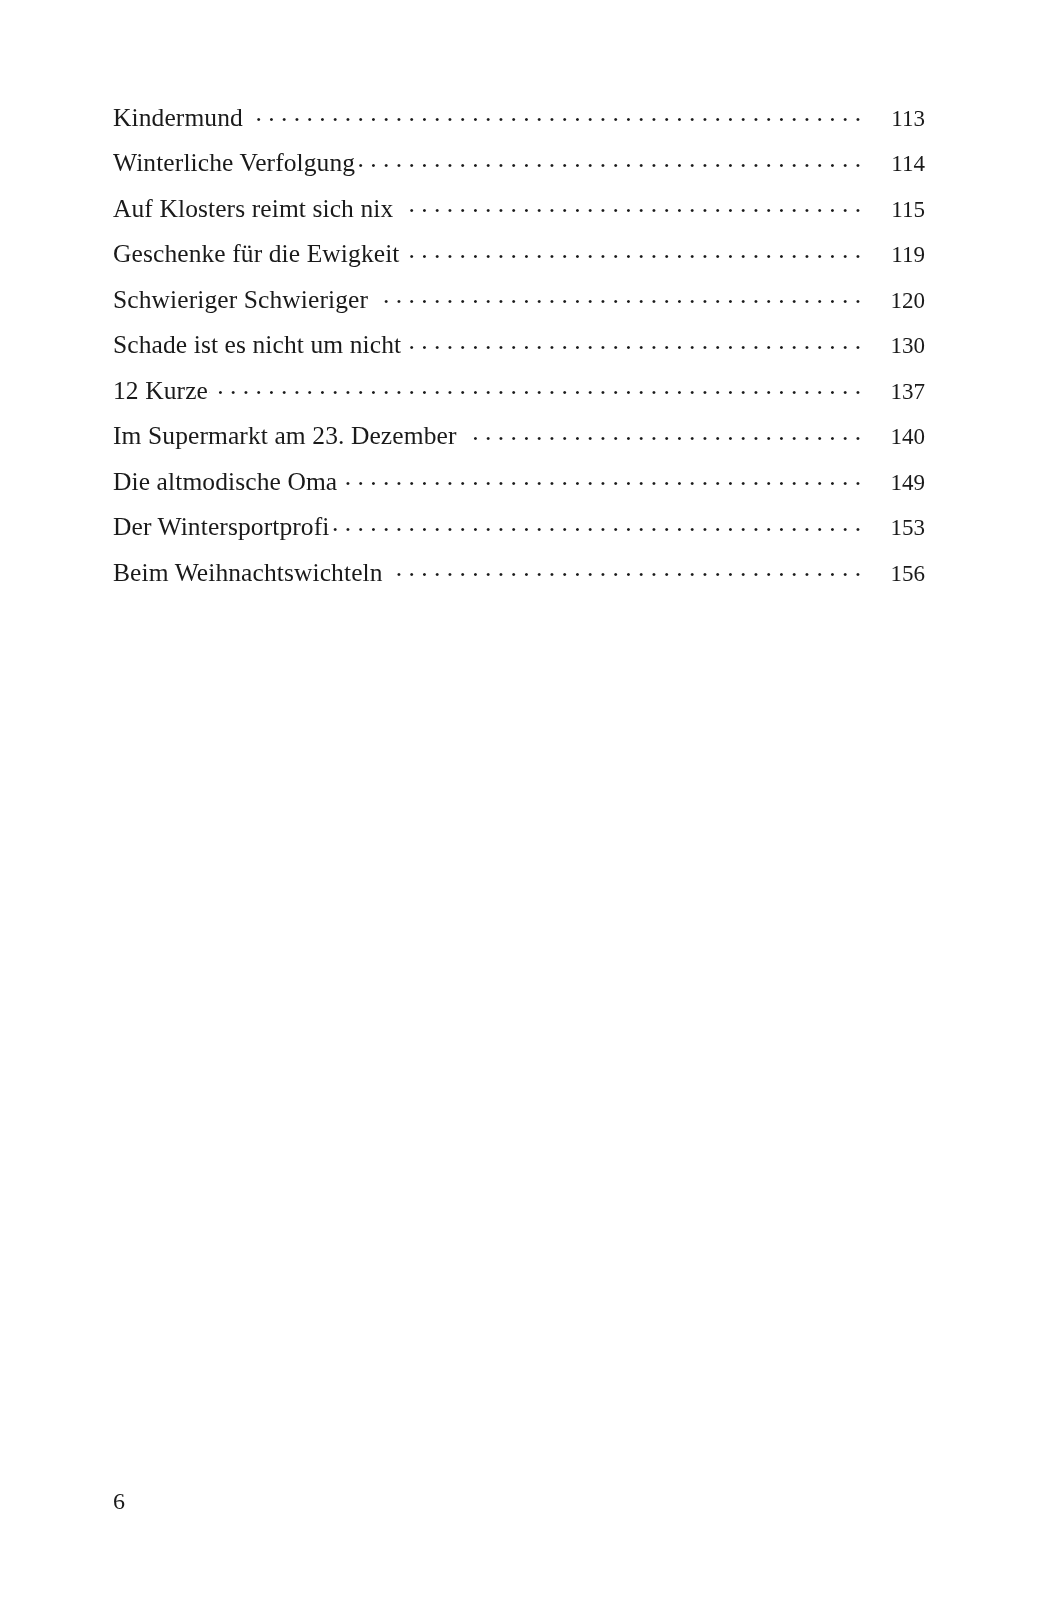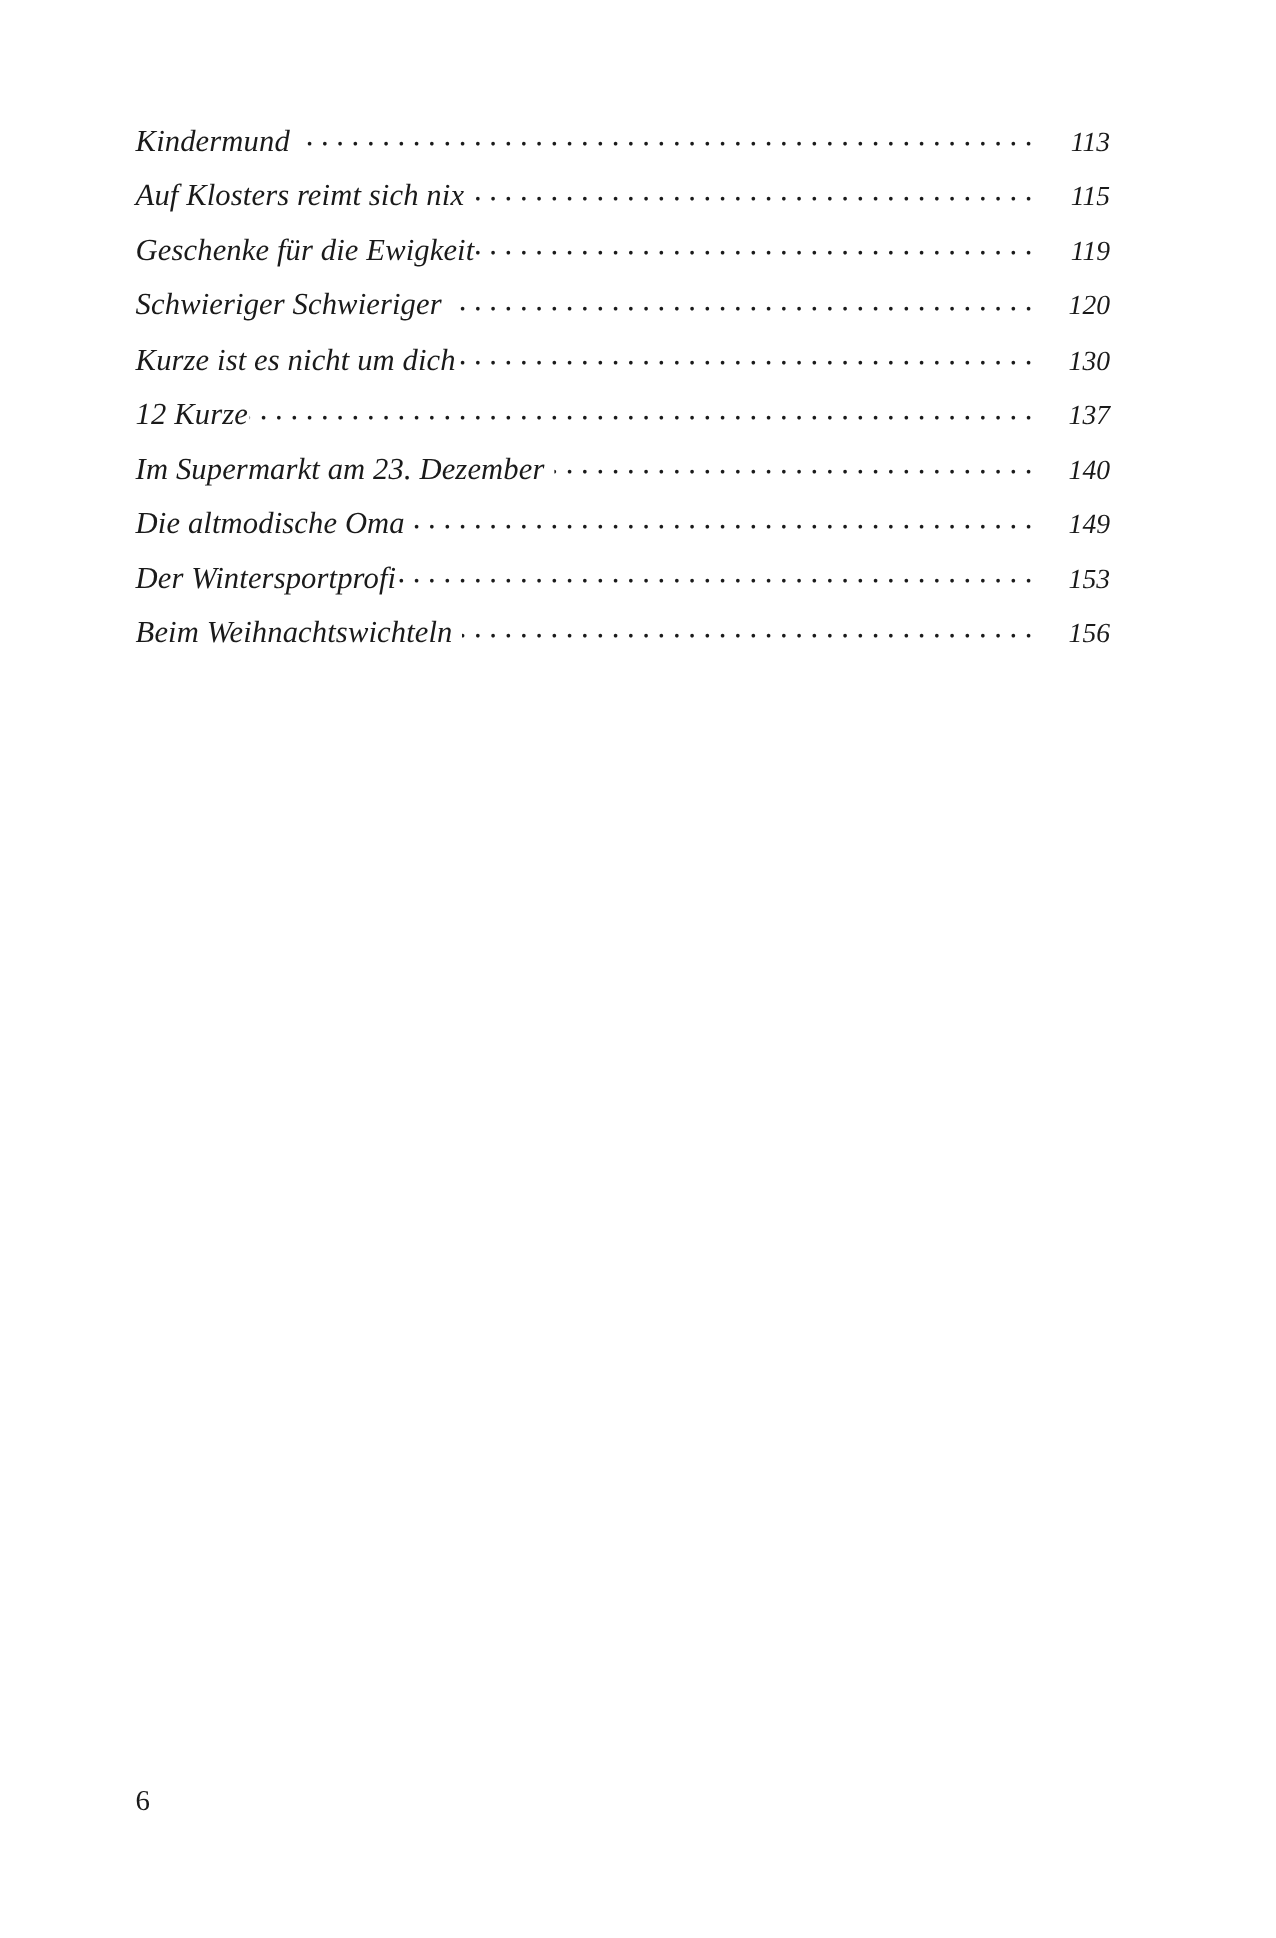--- a/index.html
+++ b/index.html
@@ -30,21 +30,20 @@
     width: 812px;
   }
   .toc-entry {
     display: flex;
     align-items: baseline;
     width: 100%;
     font-size: 25.5px;
     line-height: 1.0;
     height: 45.5px;
     white-space: nowrap;
-    font-style: italic;
   }
   .toc-title {
     flex: 0 0 auto;
     letter-spacing: 0.1px;
   }
   .toc-dots {
     flex: 1 1 auto;
     overflow: hidden;
     margin: 0 6px 0 8px;
     position: relative;
@@ -83,20 +82,25 @@
 <div class="page">
 
   <div class="toc">
 
     <div class="toc-entry">
       <span class="toc-title">Kindermund</span>
       <span class="toc-dots"></span>
       <span class="toc-page">113</span>
     </div>
 
+    <div class="toc-entry tight">
+      <span class="toc-title">Winterliche Verfolgung</span>
+      <span class="toc-dots"></span>
+      <span class="toc-page">114</span>
+    </div>
 
     <div class="toc-entry">
       <span class="toc-title">Auf Klosters reimt sich nix</span>
       <span class="toc-dots"></span>
       <span class="toc-page">115</span>
     </div>
 
     <div class="toc-entry tight">
       <span class="toc-title">Geschenke für die Ewigkeit</span>
       <span class="toc-dots"></span>
@@ -104,21 +108,21 @@
     </div>
 
     <div class="toc-entry">
       <span class="toc-title">Schwieriger Schwieriger</span>
       <span class="toc-dots"></span>
       <span class="toc-page">120</span>
     </div>
 
 
     <div class="toc-entry tight">
-      <span class="toc-title">Kurze ist es nicht um dich</span>
+      <span class="toc-title">Schade ist es nicht um nicht</span>
       <span class="toc-dots"></span>
       <span class="toc-page">130</span>
     </div>
 
     <div class="toc-entry tight">
       <span class="toc-title">12 Kurze</span>
       <span class="toc-dots"></span>
       <span class="toc-page">137</span>
     </div>
 

